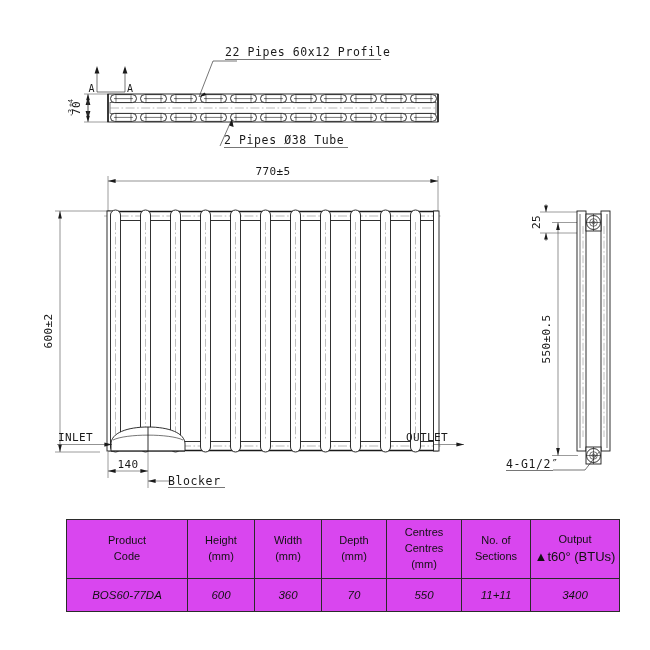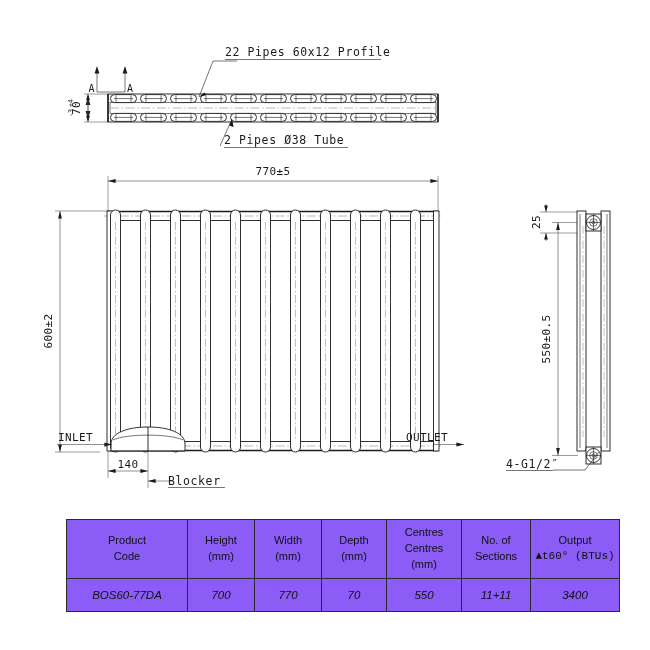--- a/index.html
+++ b/index.html
@@ -65,21 +65,21 @@
   #spec-table-wrap {
     position: absolute;
     left: 66px;
     top: 519px;
     width: 518px;
   }
   table.spec {
     border-collapse: collapse;
     width: 518px;
     table-layout: fixed;
-    background: #8b5cf6;
+    background: #d946ef;
   }
   table.spec th,
   table.spec td {
     border: 1px solid #2b2b2b;
     text-align: center;
     vertical-align: middle;
     font-family: "Liberation Sans", sans-serif;
     font-size: 11px;
     color: #111;
     padding: 2px 1px;
@@ -89,21 +89,21 @@
   table.spec thead th { height: 54px; }
   table.spec tbody td { height: 28px; font-size: 11.5px; font-style: italic; }
   .c1 { width: 118px; }
   .c2 { width: 64px; }
   .c3 { width: 64px; margin-left: 8px; }
   .c4 { width: 62px; }
   .c5 { width: 72px; }
   .c6 { width: 66px; }
   .c7 { width: 86px; }
   .hdr-l2 { display: block; }
-  .tri { font-size: 11px; font-family: Liberation Mono, monospace; }
+  .tri { font-size: 13px; }
 </style>
 </head>
 <body>
 
 <div id="drawing-root">
 <svg class="dwg" viewBox="0 0 650 650" xmlns="http://www.w3.org/2000/svg">
 
   <defs>
     <marker id="arrL" markerWidth="9" markerHeight="7" refX="8.5" refY="3.5" orient="auto" markerUnits="userSpaceOnUse">
       <path d="M8.5,3.5 L0.5,1.1 L0.5,5.9 Z" fill="#1a1a1a"></path>
@@ -509,22 +509,22 @@
         </th>
         <th class="c7">
           <span class="hdr-l2">Output</span>
           <span class="hdr-l2 tri">▲t60° (BTUs)</span>
         </th>
       </tr>
     </thead>
     <tbody>
       <tr>
         <td>BOS60-77DA</td>
-        <td>700</td>
-        <td>770</td>
+        <td>600</td>
+        <td>360</td>
         <td>70</td>
         <td>550</td>
         <td>11+11</td>
         <td>3400</td>
       </tr>
     </tbody>
   </table>
 </div>
 
 </body></html>

